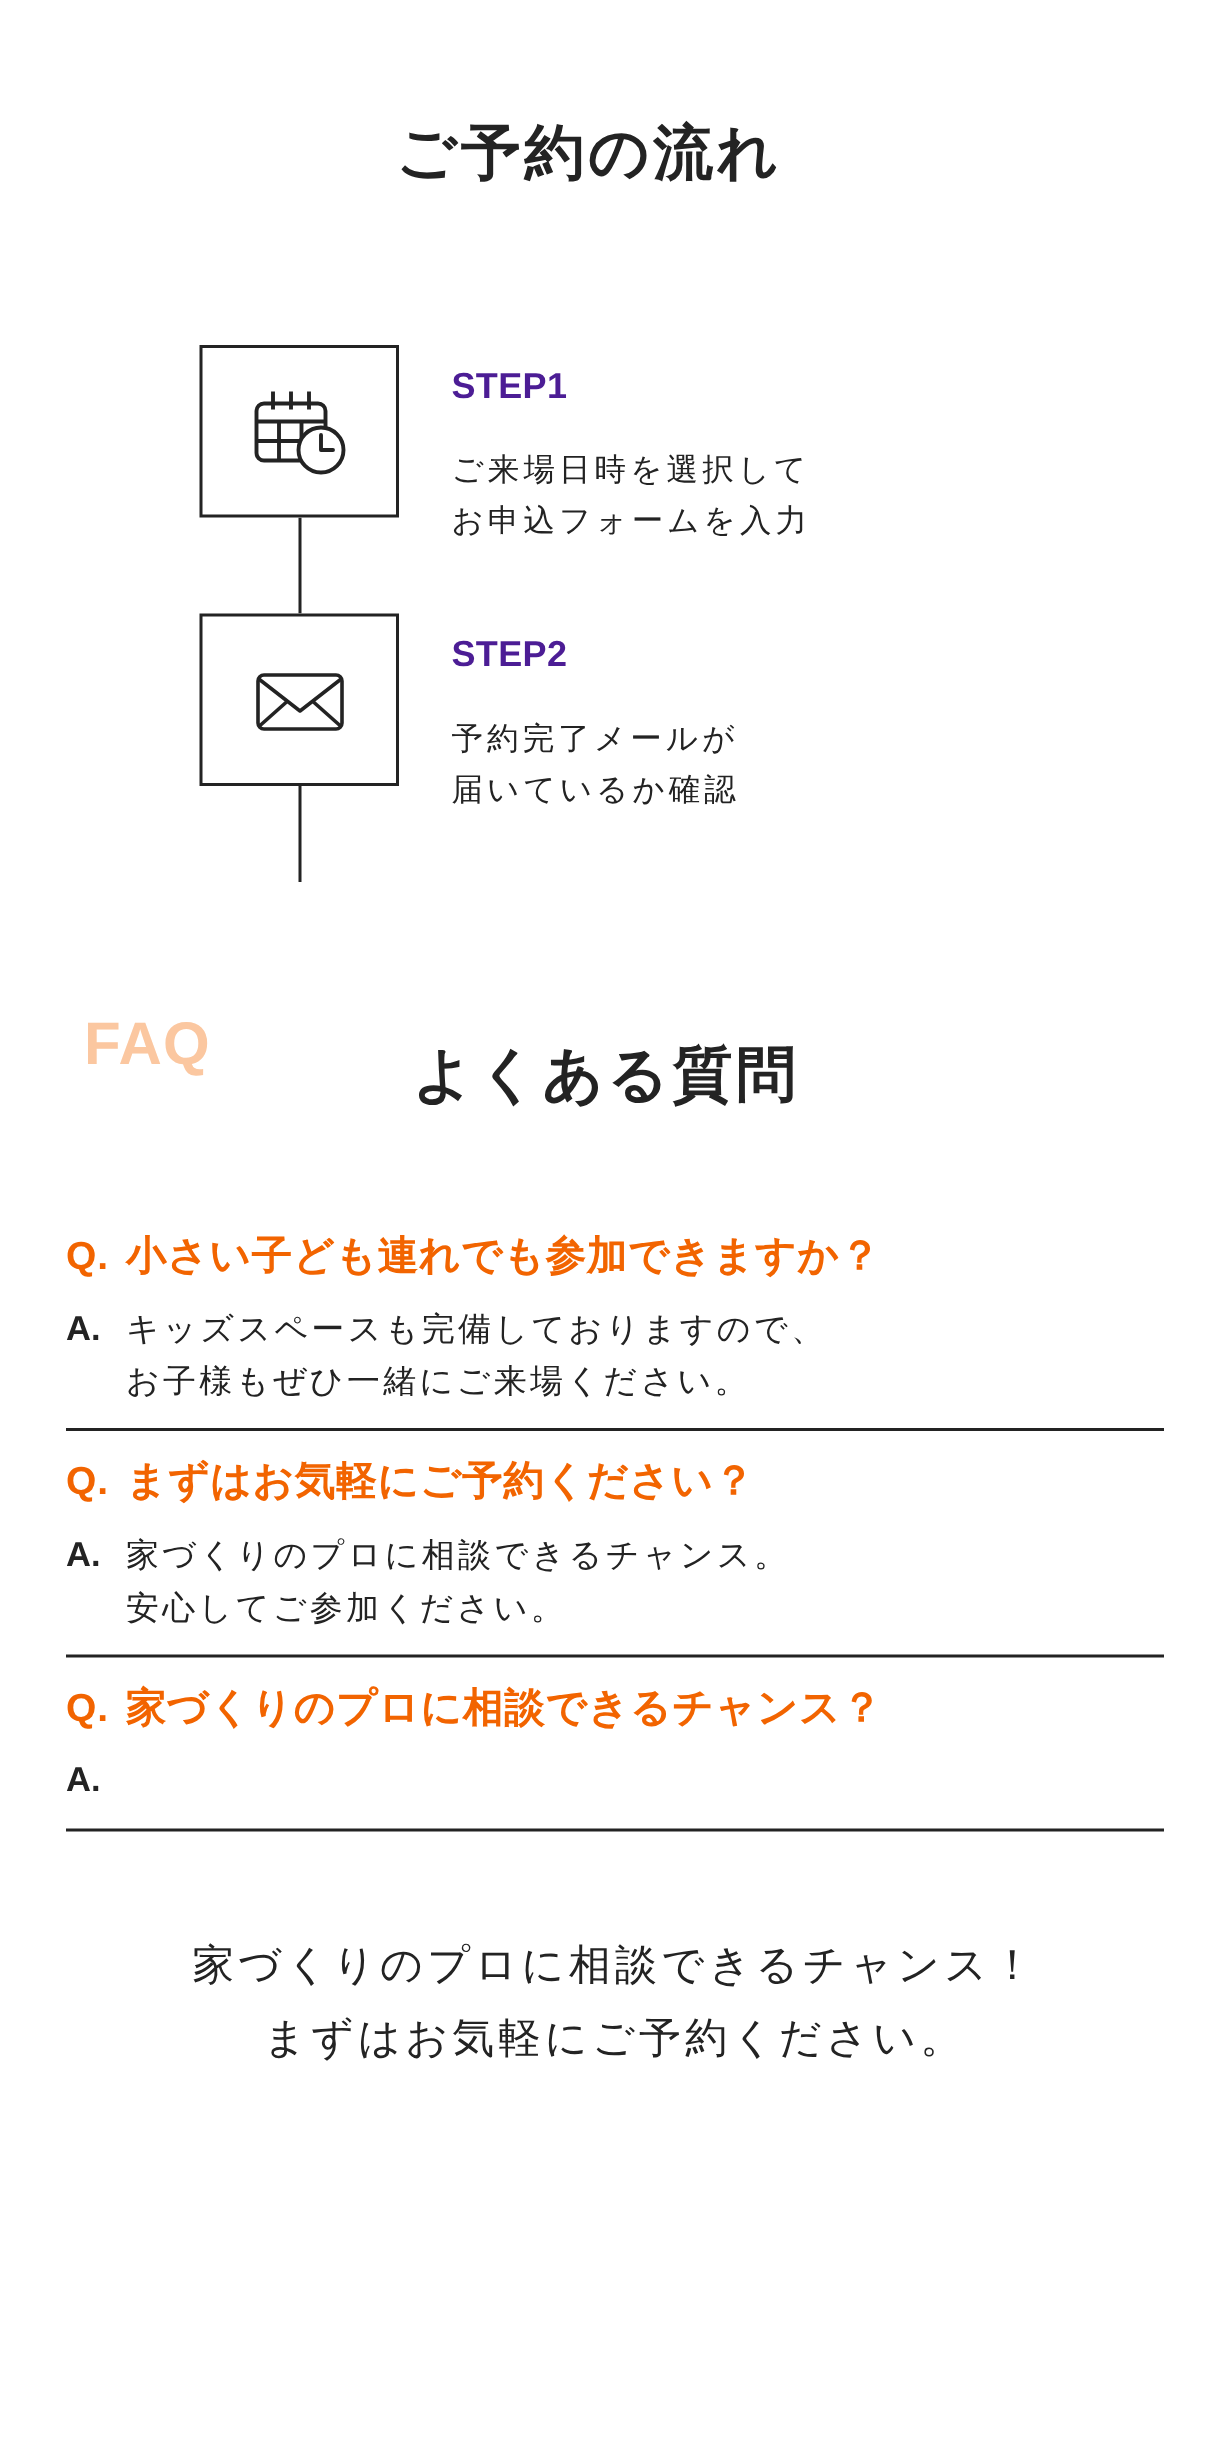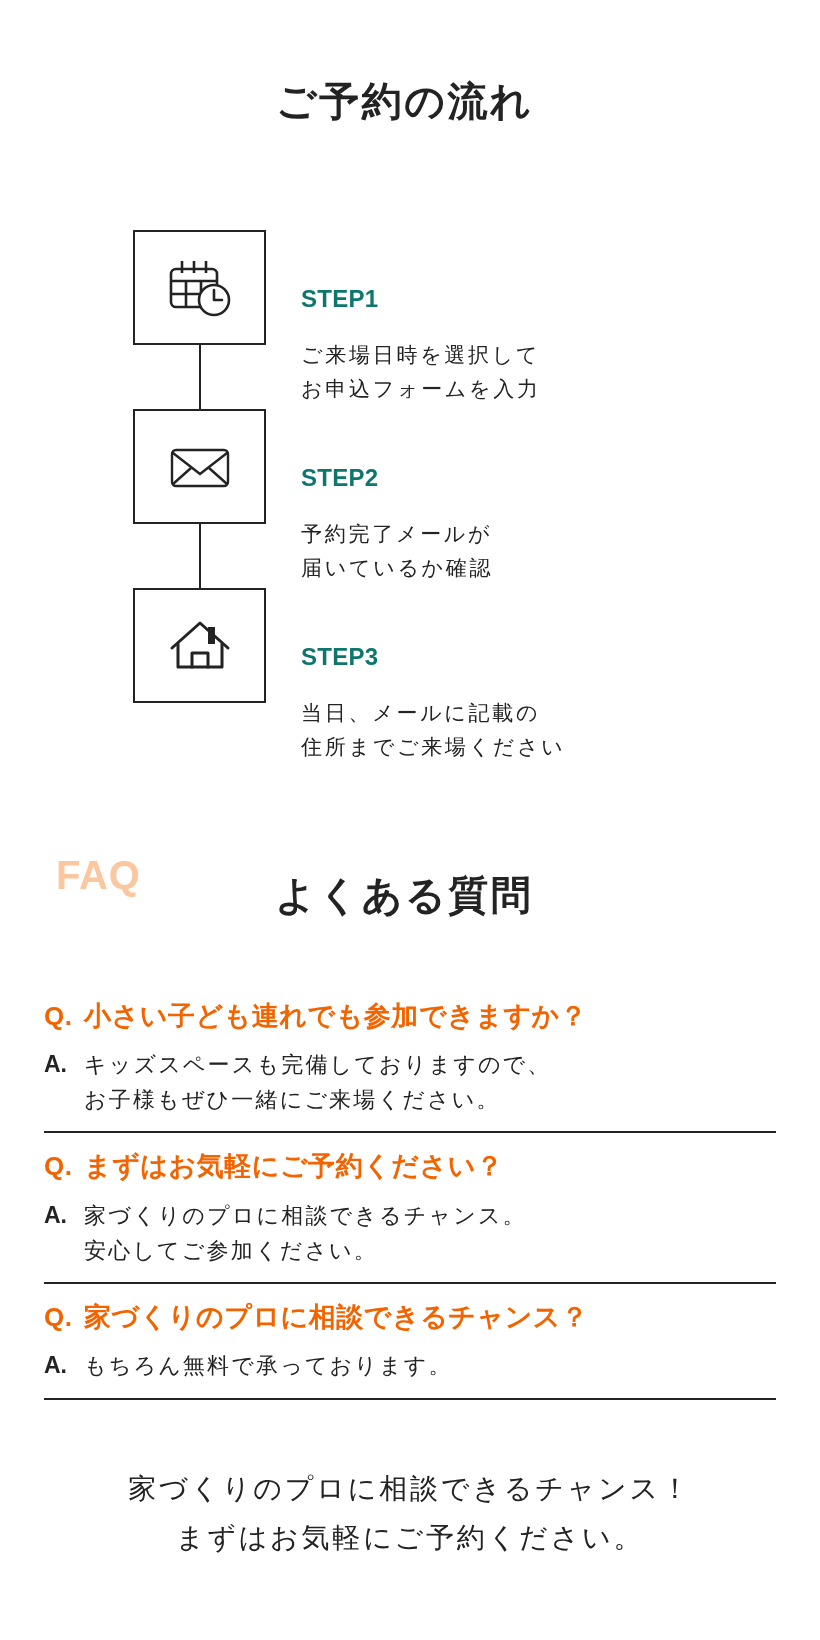--- a/index.html
+++ b/index.html
@@ -34,21 +34,21 @@
     font-size: 40px;
     font-weight: 700;
     letter-spacing: 0.06em;
     color: #232323;
     white-space: nowrap;
   }
 
   
   #reservation-head { margin-top: 52px; }
   #reservation-head .head-en { left: 68px; top: 0px; }
-  #reservation-head .head-jp { left: 276px; top: 22px; }
+  #reservation-head .head-jp { left: 264px; top: 22px; }
 
   
   #faq-head { margin-top: 140px; }
   #faq-head .head-en { left: 56px; top: 10px; }
   #faq-head .head-jp { left: 275px; top: 25px; }
 
   
   .steps {
     position: relative;
     margin-top: 68px;
@@ -85,24 +85,23 @@
     background: #232323;
     z-index: 1;
   }
   .step-text {
     margin-left: 35px;
     padding-top: 14px;
   }
   .step-title {
     font-size: 24px;
     font-weight: 700;
-    color: #0f766e;
+    color: #4c1d95;
     letter-spacing: 0.01em;
     line-height: 1.2;
-    margin-top: 41px;
   }
   .step-desc {
     margin-top: 24px;
     font-size: 21px;
     font-weight: 400;
     color: #232323;
     letter-spacing: 0.13em;
     line-height: 1.62;
     white-space: pre-line;
   }
@@ -211,37 +210,20 @@
       </span>
     </div>
     <div class="connector"></div>
     <div class="step-text">
       <div class="step-title">STEP2</div>
       <div class="step-desc">予約完了メールが
 届いているか確認</div>
     </div>
   </div>
 
-  <div class="step-row">
-    <div class="step-box">
-      <span>
-        <svg width="66" height="58" viewBox="0 0 66 58" fill="none" stroke="#232323" stroke-width="3">
-          <rect x="41" y="10" width="7" height="17" fill="#232323" stroke="none"></rect>
-          <polyline points="5,31 33,6 61,31" stroke-linecap="round" stroke-linejoin="round"></polyline>
-          <polyline points="11,27 11,50 55,50 55,27" stroke-linecap="round" stroke-linejoin="round"></polyline>
-          <polyline points="25,50 25,36 41,36 41,50" stroke-linecap="round" stroke-linejoin="round"></polyline>
-        </svg>
-      </span>
-    </div>
-    <div class="step-text">
-      <div class="step-title">STEP3</div>
-      <div class="step-desc">当日、メールに記載の
-住所までご来場ください</div>
-    </div>
-  </div>
 
 </div>
 
 <div class="section-head" id="faq-head">
   <div class="head-en">FAQ</div>
   <div class="head-jp">よくある質問</div>
 </div>
 
 <div class="faq-list">
 
@@ -271,21 +253,20 @@
     <div class="faq-divider"></div>
   </div>
 
   <div class="faq-item">
     <div class="faq-q">
       <span class="mark">Q.</span>
       <span class="body">家づくりのプロに相談できるチャンス？</span>
     </div>
     <div class="faq-a">
       <span class="mark">A.</span>
-      <span class="body">もちろん無料で承っております。</span>
     </div>
     <div class="faq-divider"></div>
   </div>
 
 </div>
 
 <div class="footer-note">家づくりのプロに相談できるチャンス！
 まずはお気軽にご予約ください。</div>
 
 </body></html>

